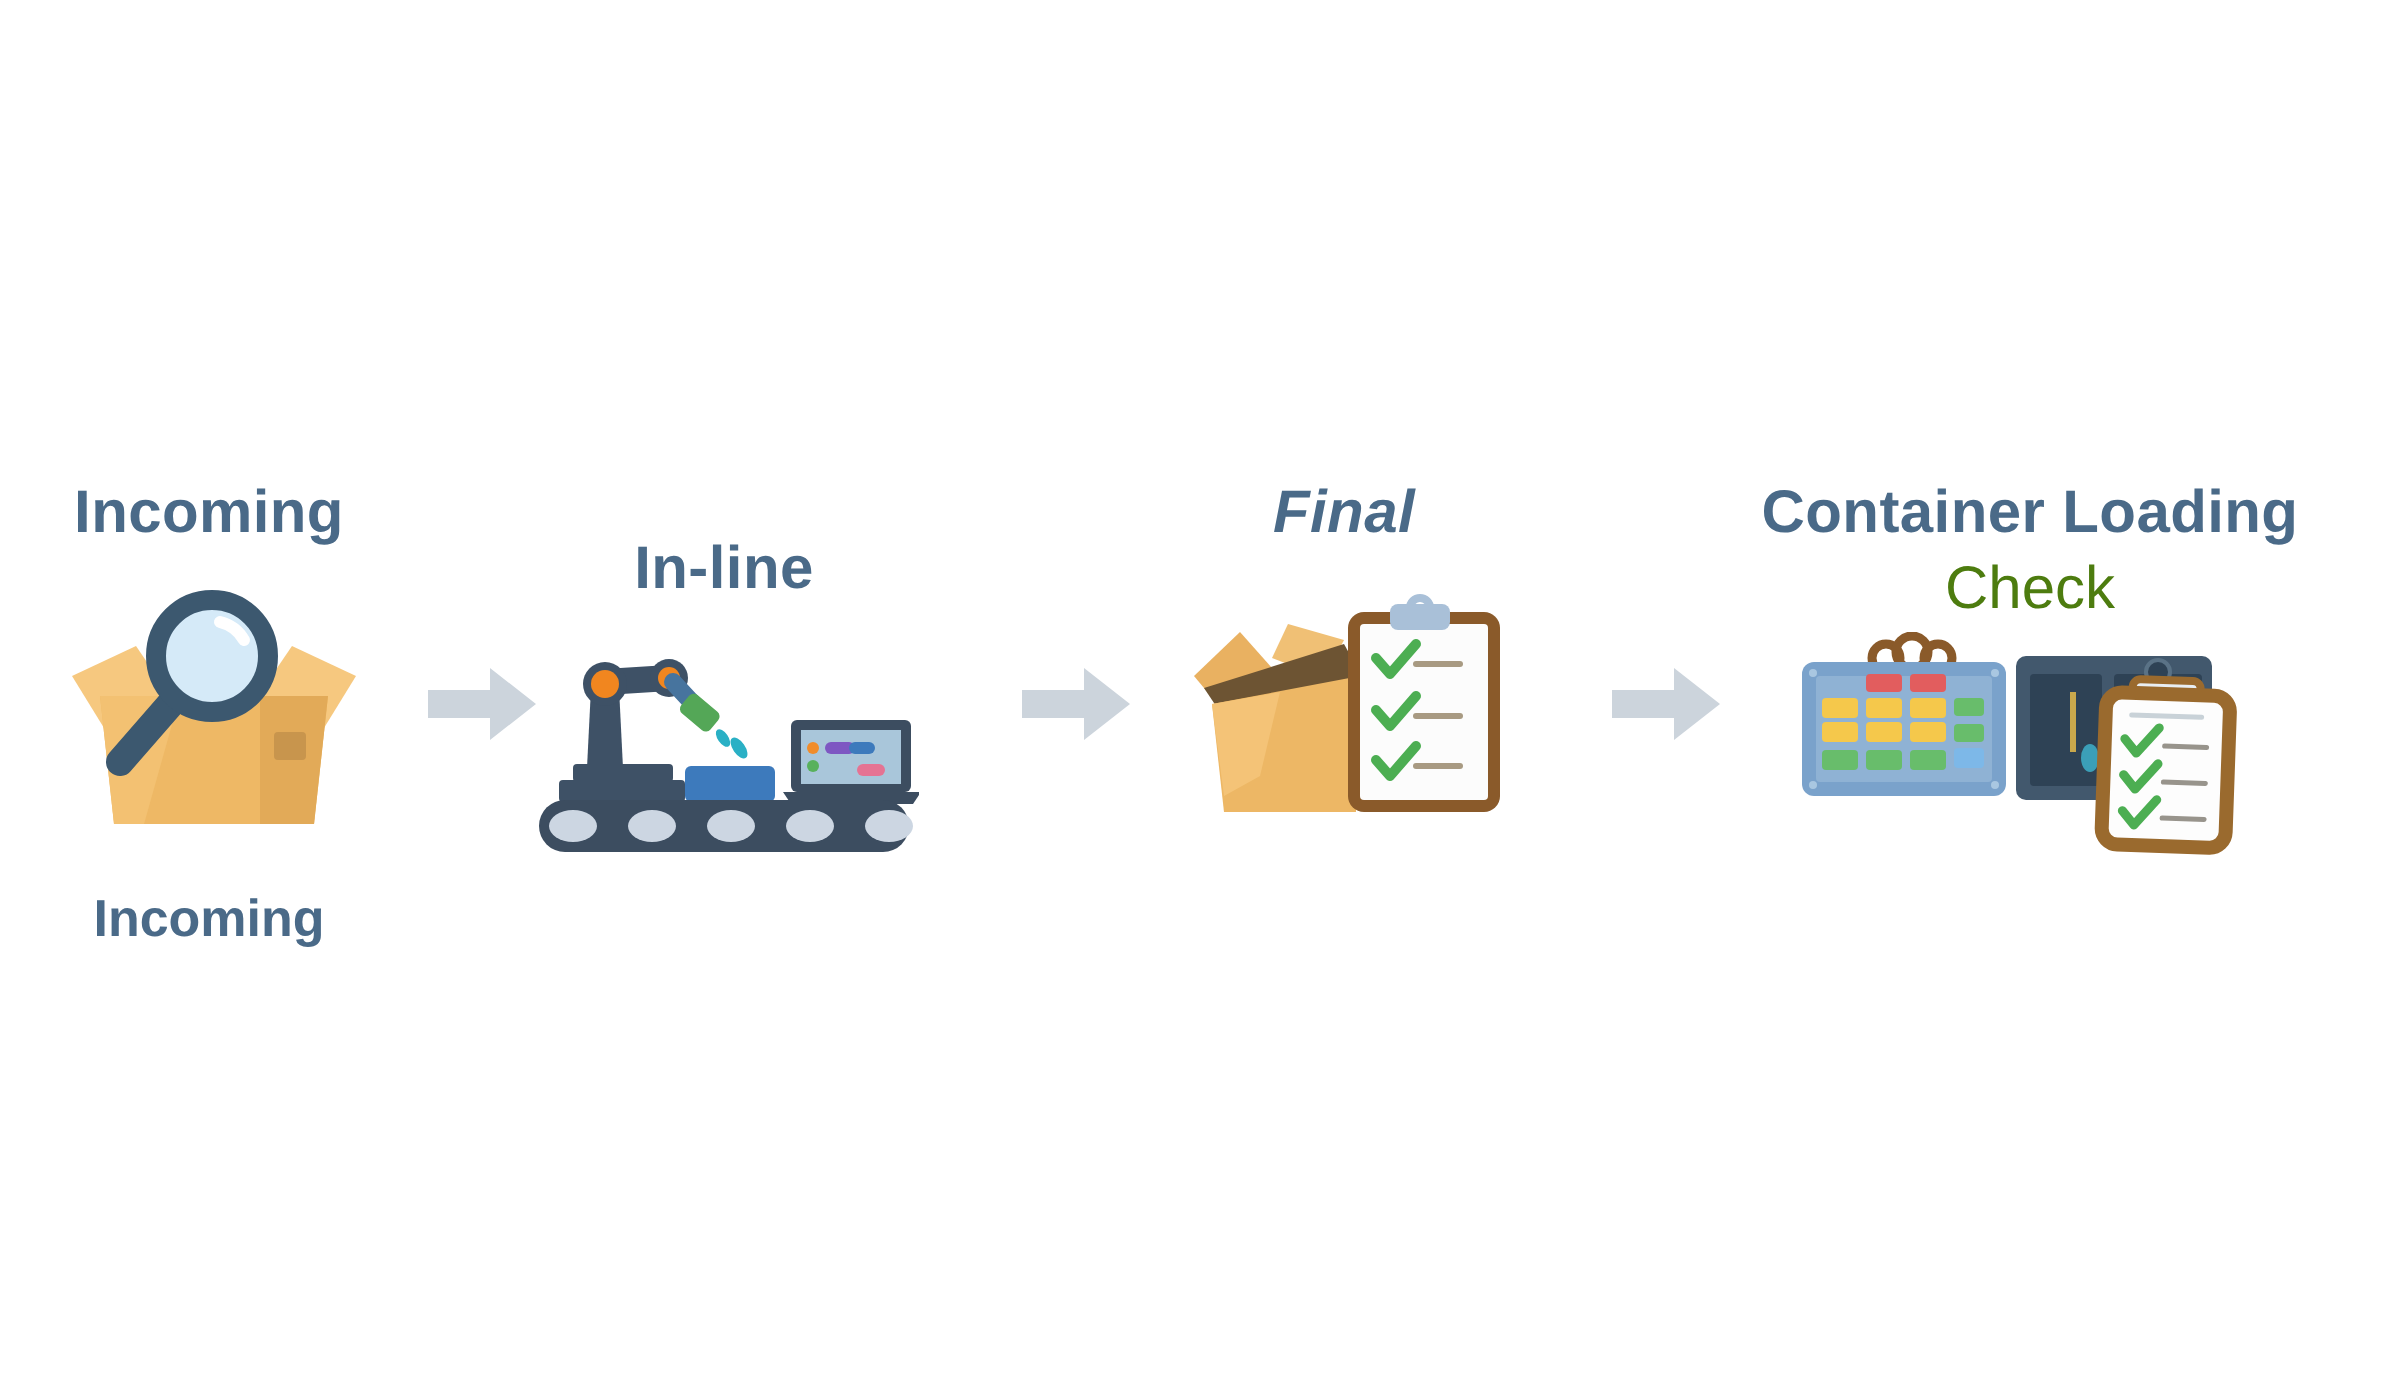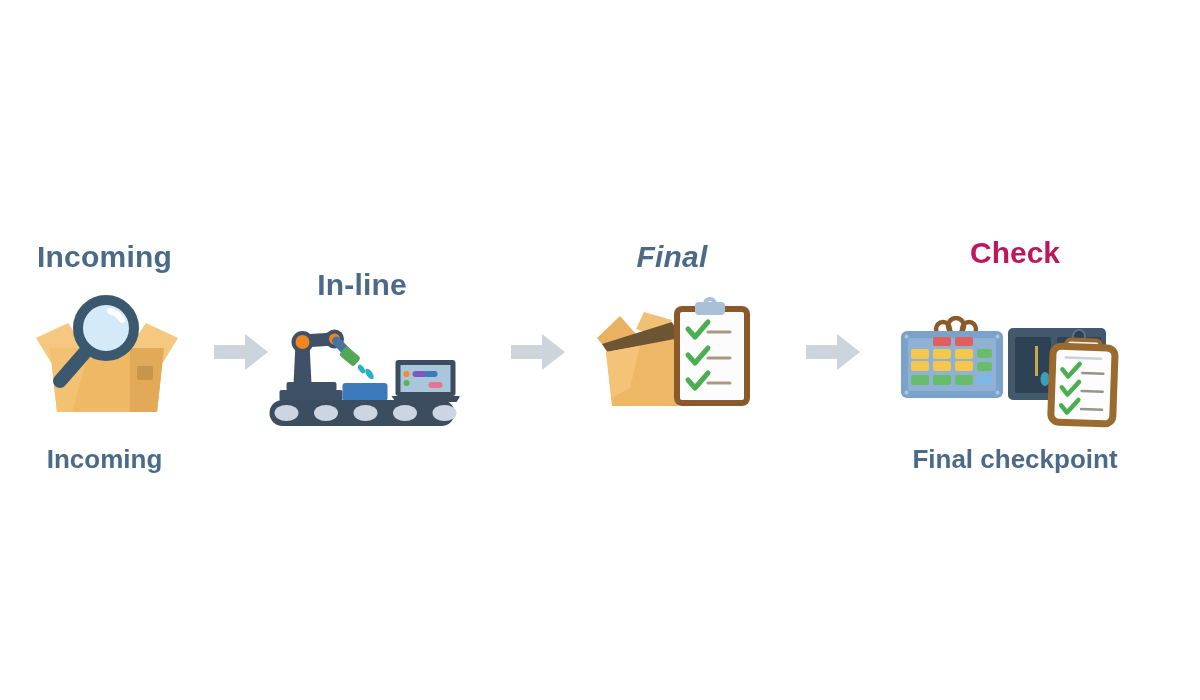--- a/index.html
+++ b/index.html
@@ -18,23 +18,23 @@
   }
   .stage-title {
     font-size: 30px;
     font-weight: 700;
     line-height: 1.4;
     color: #4a6a88;
     letter-spacing: 0.2px;
   }
   .stage-subtitle {
     font-size: 30px;
-    font-weight: 700;
+    font-weight: 400;
     line-height: 1.1;
-    color: #be185d;
+    color: #4d7c0f;
   }
   .stage-icon {
     position: absolute;
     left: 50%;
     transform: translateX(-50%);
   }
   .stage-caption {
     position: absolute;
     top: 208px;
     left: 0;
@@ -160,20 +160,21 @@
   </div>
 </div>
 
 <div class="flow-arrow" id="arrow-3">
   <svg width="54" height="42" viewBox="0 0 54 42">
     <polygon points="0,14 31,14 31,3 54,21 31,39 31,28 0,28" fill="#ccd4dc"></polygon>
   </svg>
 </div>
 
 <div class="stage" id="stage-4">
+  <div class="stage-title">Container Loading</div>
   <div class="stage-subtitle">Check</div>
   <div class="stage-icon">
     <svg width="240" height="112" viewBox="0 0 240 112">
 
       <circle cx="48" cy="13" r="7" fill="none" stroke="#8a5a2a" stroke-width="4.5"></circle>
       <circle cx="61" cy="10" r="8" fill="none" stroke="#8a5a2a" stroke-width="4.5"></circle>
       <circle cx="74" cy="13" r="7" fill="none" stroke="#8a5a2a" stroke-width="4.5"></circle>
 
       <rect x="6" y="15" width="102" height="67" rx="6" fill="#7aa2cb"></rect>
       <rect x="13" y="22" width="88" height="53" rx="2" fill="#8fb2d4"></rect>
@@ -210,14 +211,13 @@
         <line x1="170" y1="42" x2="205" y2="42" stroke="#c9d2d8" stroke-width="2.5" stroke-linecap="round"></line>
         <path d="M167 54 l6 7 l11 -13" stroke="#4cae52" stroke-width="4.5" fill="none" stroke-linecap="round" stroke-linejoin="round"></path>
         <line x1="187" y1="57" x2="208" y2="57" stroke="#98948c" stroke-width="2.5" stroke-linecap="round"></line>
         <path d="M167 72 l6 7 l11 -13" stroke="#4cae52" stroke-width="4.5" fill="none" stroke-linecap="round" stroke-linejoin="round"></path>
         <line x1="187" y1="75" x2="208" y2="75" stroke="#98948c" stroke-width="2.5" stroke-linecap="round"></line>
         <path d="M167 90 l6 7 l11 -13" stroke="#4cae52" stroke-width="4.5" fill="none" stroke-linecap="round" stroke-linejoin="round"></path>
         <line x1="187" y1="93" x2="208" y2="93" stroke="#98948c" stroke-width="2.5" stroke-linecap="round"></line>
       </g>
     </svg>
   </div>
-  <div class="stage-caption">Final checkpoint</div>
 </div>
 
 </body></html>

